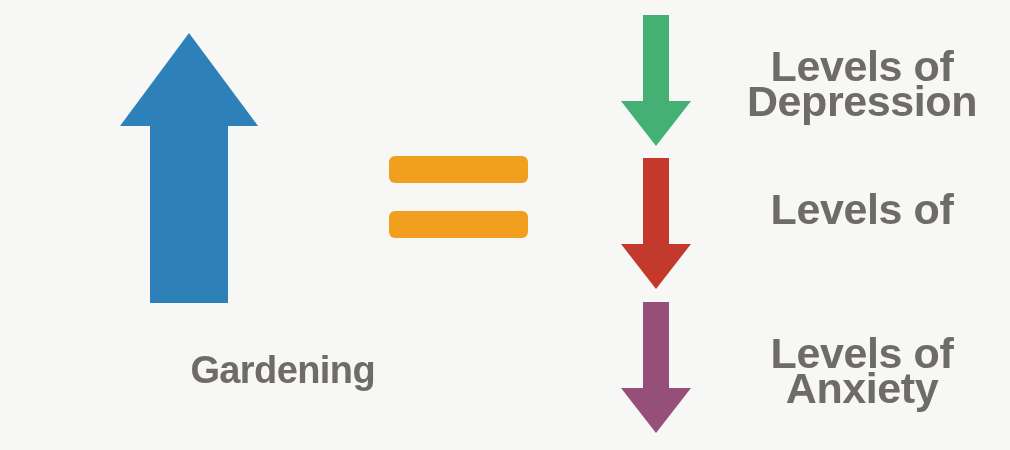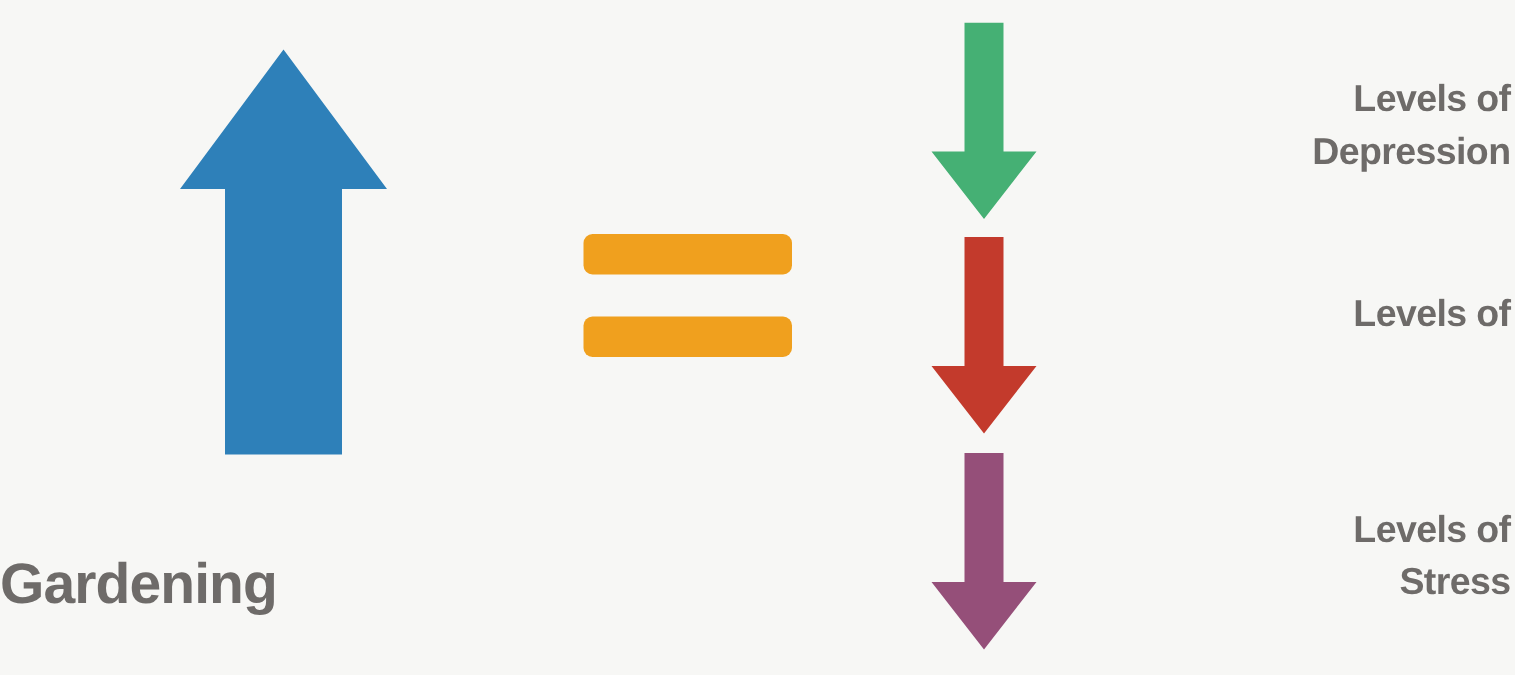--- a/index.html
+++ b/index.html
@@ -39,29 +39,28 @@
   .up-arrow-wrap svg {
     display: block;
     width: 140px;
     height: 275px;
   }
   .caption-gardening {
     position: absolute;
     left: 0px;
     top: 348px;
     width: 375px;
-    text-align: left;
+    text-align: right;
     font-family: "Liberation Sans", sans-serif;
     font-weight: bold;
     font-size: 38px;
     letter-spacing: -0.6px;
     color: #6e6b69;
     line-height: 44px;
     white-space: nowrap;
-    margin-top: 20px;
   }
 
   
   .equals-group {
     position: absolute;
     left: 389px;
     top: 156px;
     width: 140px;
     height: 84px;
   }
@@ -96,24 +95,24 @@
   .down-arrow-wrap svg {
     display: block;
     width: 72px;
     height: 132px;
   }
 
   .row-label {
     position: absolute;
     left: 105px;
     width: 290px;
-    text-align: right;
+    text-align: center;
     font-family: "Liberation Sans", sans-serif;
     font-weight: bold;
-    font-size: 25px;
+    font-size: 43px;
     line-height: 35px;
     letter-spacing: -0.4px;
     color: #6e6b69;
   }
   .row-depression .row-label { top: 34px; }
   .row-stress     .row-label { top: 34px; }
   .row-anxiety    .row-label { top: 34px; }
 
   .row-label .line { display: block; }
 </style>
@@ -162,17 +161,17 @@
   </div>
 
   <div class="row row-anxiety">
     <div class="down-arrow-wrap">
       <svg viewBox="0 0 72 132" xmlns="http://www.w3.org/2000/svg" aria-hidden="true">
         <polygon points="23,0 49,0 49,86 71,86 36,131 1,86 23,86" fill="#954f79"></polygon>
       </svg>
     </div>
     <div class="row-label">
       <span class="line">Levels of</span>
-      <span class="line">Stress</span>
+      <span class="line">Anxiety</span>
     </div>
   </div>
 
 </div>
 
 </body></html>

